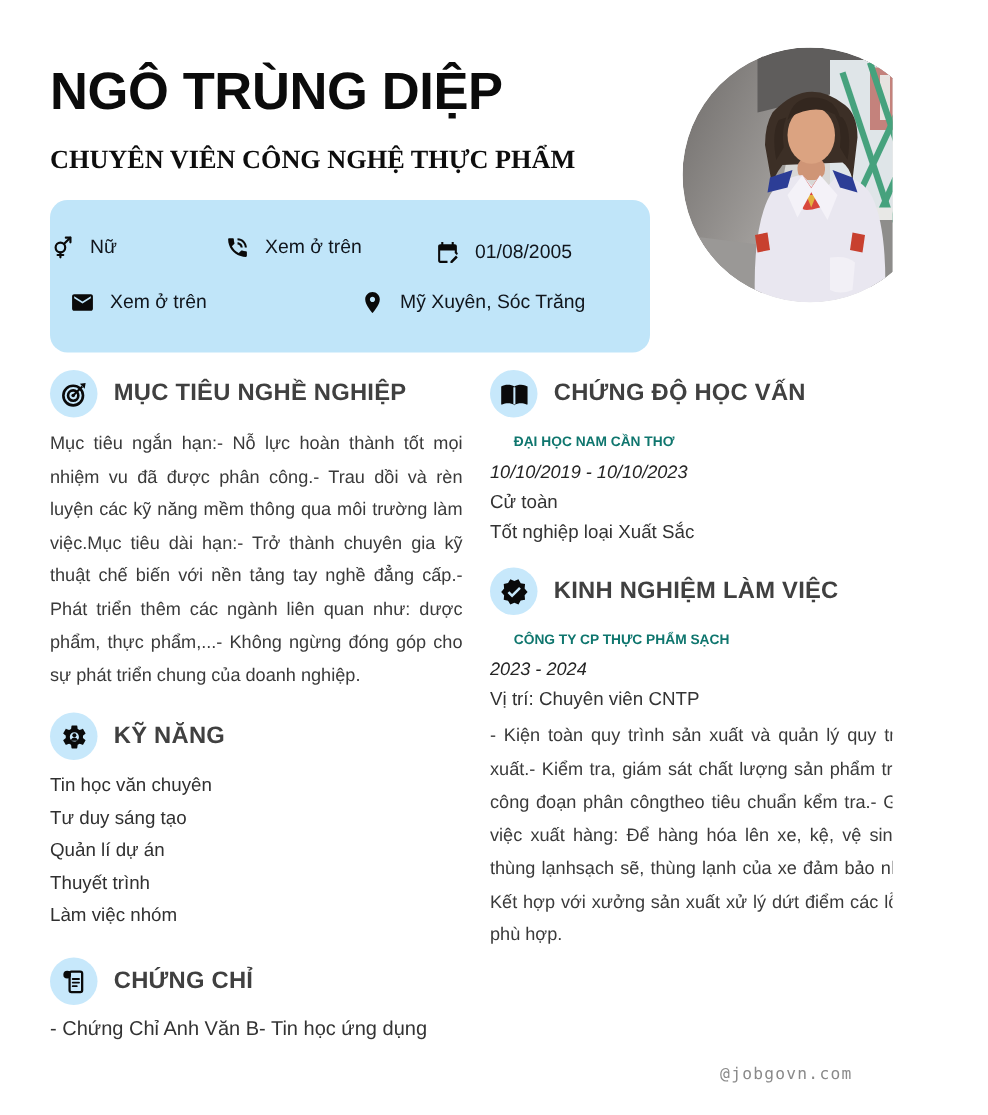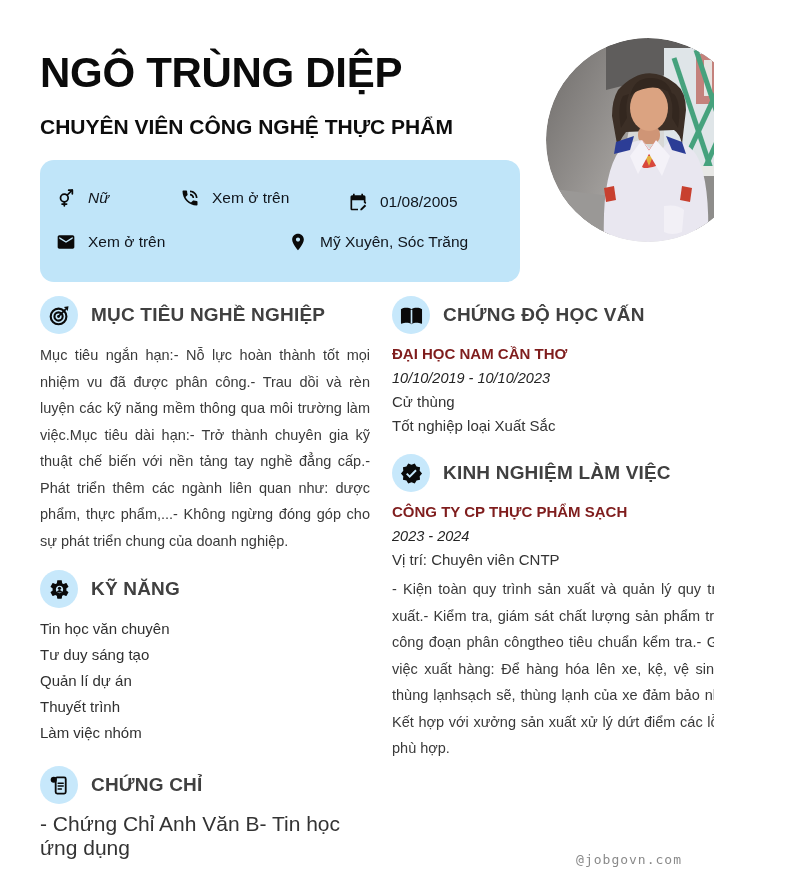--- a/index.html
+++ b/index.html
@@ -7,37 +7,37 @@
   .page {
     position:relative; width:714px; height:892px; background:#ffffff;
     font-family:"Liberation Sans", sans-serif; overflow:hidden; color:#111;
   }
   .name {
     position:absolute; left:40px; top:50px; font-size:42px; line-height:46px;
     font-weight:800; letter-spacing:-0.3px; color:#0b0b0b;
   }
   .job-title {
     position:absolute; left:40px; top:112px; font-size:21px; line-height:30px;
-    font-weight:700; color:#0d0d0d;
+    font-weight:700; color:#0d0d0d;font-family:Liberation Serif, serif;
   }
   .photo {
     position:absolute; left:546px; top:38px; width:204px; height:204px;
     border-radius:50%; overflow:hidden;
   }
   .contact-box {
     position:absolute; left:40px; top:160px; width:480px; height:122px;
     background:#c0e5f9; border-radius:14px;
   }
   .contact-item {
     position:absolute; display:flex; align-items:center; gap:12px;
     font-size:15.5px; color:#10151c; white-space:nowrap;
   }
   .contact-item .ci-icon { display:flex; width:20px; height:20px; }
   .contact-item .ci-icon svg { width:20px; height:20px; }
-  .ci-gender   { left:16px;  top:28px;font-style:italic; }
+  .ci-gender   { left:0;  top:28px; }
   .ci-phone    { left:140px; top:28px; }
   .ci-birthday { left:308px; top:32px; }
   .ci-email    { left:16px;  top:72px; }
   .ci-location { left:248px; top:72px;justify-content:center; }
 
   .col { position:absolute; top:296px; }
   .col-left  { left:40px;  width:330px; }
   .col-right { left:392px; width:374px; }
 
   .section-header { display:flex; align-items:center; gap:13px; margin-bottom:8px; }
@@ -48,28 +48,28 @@
   .icon-circle svg { width:23px; height:23px; }
   .section-title { font-size:19px; font-weight:800; color:#404040; letter-spacing:0.2px; }
 
   .para {
     font-size:14.5px; line-height:26.5px; text-align:justify; color:#3a3a3a;
     margin-top:4px;
   }
   .skill-list { list-style:none; margin-top:4px; }
   .skill-list li { font-size:15px; line-height:26px; color:#303030; }
 
-  .entry-name  { font-size:15px; font-weight:700; line-height:24px; color:#7f1d1d; margin-top:2px; }
+  .entry-name  { font-size:11px; font-weight:700; line-height:24px; color:#0f766e; margin-top:2px;margin-left:19px; }
   .entry-dates { font-size:14.5px; font-style:italic; line-height:24px; color:#242424; }
   .entry-line  { font-size:15px; line-height:24px; color:#333333; }
 
   .sec-skills { margin-top:16px; }
   .sec-cert   { margin-top:20px; }
   .sec-exp    { margin-top:16px; }
-  .cert-line  { font-size:21px; line-height:24px; color:#333333; margin-top:4px; }
+  .cert-line  { font-size:16px; line-height:24px; color:#333333; margin-top:4px; }
 
   .watermark {
     position:absolute; right:32px; bottom:25px;
     font-family:"DejaVu Sans Mono", monospace; font-size:13px;
     letter-spacing:1px; color:#8a8a8a;
   }
 </style>
 </head>
 <body>
 
@@ -235,21 +235,21 @@
         <span class="icon-circle">
           <svg viewBox="0 0 24 24">
             <path fill="#0a0a0a" d="M21 4.5c-1.1-.35-2.3-.5-3.5-.5-2 0-4.15.4-5.5 1.5C10.65 4.4 8.5 4 6.5 4 4.5 4 2.6 4.4 1 5.5v14.6c0 .25.25.5.5.5.1 0 .15-.05.25-.05 1.5-.7 3.4-1.05 4.75-1.05 2 0 4.15.4 5.5 1.5 1.35-1.1 3.5-1.5 5.5-1.5 1.35 0 3.25.35 4.75 1.05.1.05.15.05.25.05.25 0 .5-.25.5-.5V5.5c-.65-.45-1.3-.75-2-1z"></path>
             <path d="M12 6v14.5" stroke="#c7e8fb" stroke-width="1.7"></path>
           </svg>
         </span>
         <h2 class="section-title">CHỨNG ĐỘ HỌC VẤN</h2>
       </div>
       <div class="entry-name">ĐẠI HỌC NAM CẦN THƠ</div>
       <div class="entry-dates">10/10/2019 - 10/10/2023</div>
-      <div class="entry-line">Cử thùng</div>
+      <div class="entry-line">Cử toàn</div>
       <div class="entry-line">Tốt nghiệp loại Xuất Sắc</div>
     </section>
 
     <section class="sec-exp">
       <div class="section-header">
         <span class="icon-circle">
           <svg viewBox="0 0 24 24">
             <path fill="#0a0a0a" d="M23 12l-2.44-2.79.34-3.69-3.61-.82-1.89-3.2L12 2.96 8.6 1.5 6.71 4.69 3.1 5.5l.34 3.7L1 12l2.44 2.79-.34 3.7 3.61.82L8.6 22.5l3.4-1.47 3.4 1.46 1.89-3.19 3.61-.82-.34-3.69L23 12zm-12.91 4.72l-3.8-3.81 1.48-1.48 2.32 2.33 5.85-5.87 1.48 1.48-7.33 7.35z"></path>
           </svg>
         </span>

